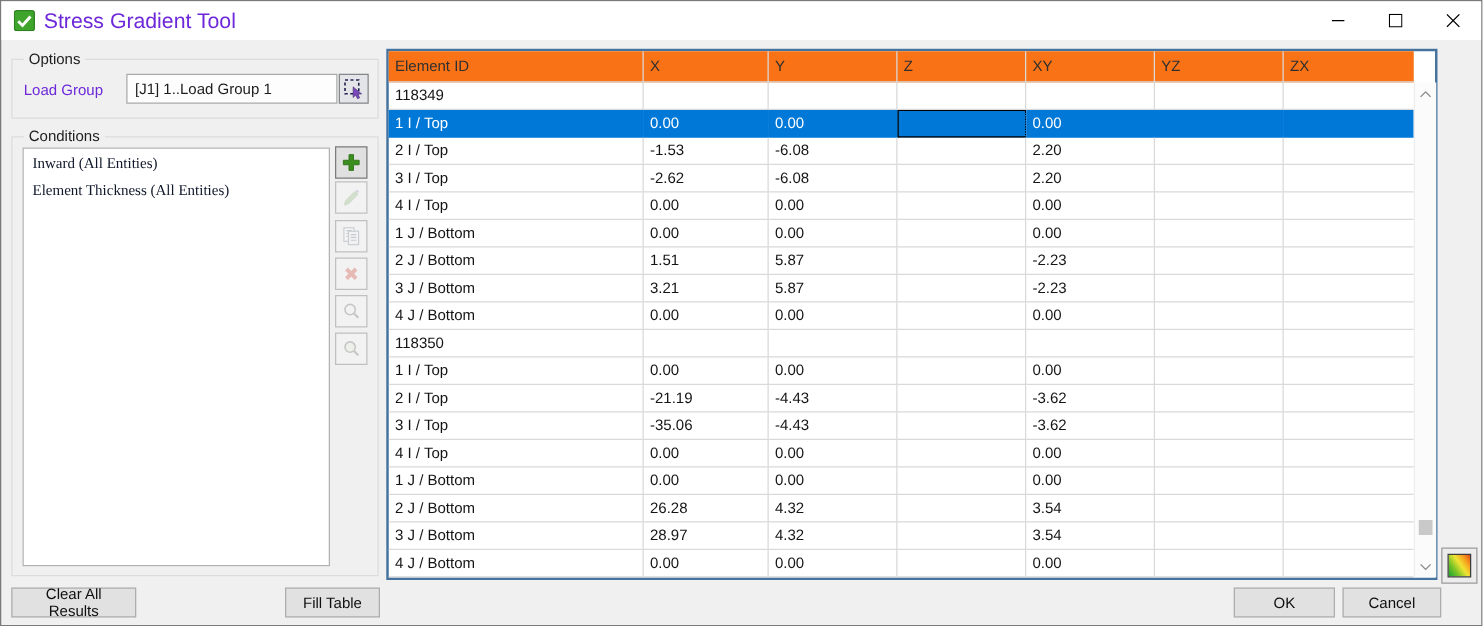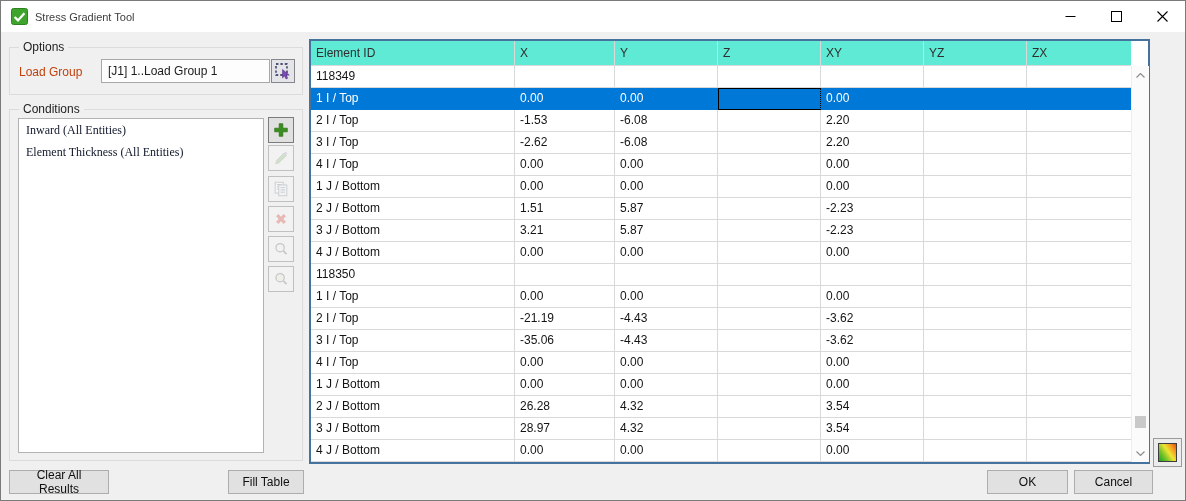--- a/index.html
+++ b/index.html
@@ -2,45 +2,45 @@
 <html><head>
 <meta charset="utf-8">
 <style>
   html,body{margin:0;padding:0;background:#d8d8d8;}
   body{width:1186px;height:501px;font-family:"Liberation Sans",sans-serif;-webkit-font-smoothing:antialiased;}
   .window{position:relative;width:1184px;height:499px;border:1px solid #7a7a7a;background:#f0f0f0;overflow:hidden;}
 
   
   .titlebar{position:absolute;left:0;top:0;right:0;height:31px;background:#ffffff;display:flex;align-items:center;}
   .title-icon{margin-left:10px;width:17px;height:17px;flex:none;}
-  .title-text{margin-left:7px;font-size:11px;color:#404040;}
+  .title-text{margin-left:7px;font-size:17px;color:#6d28d9;}
   .win-controls{margin-left:auto;display:flex;height:31px;}
   .win-btn{width:46px;height:31px;display:flex;align-items:center;justify-content:center;}
 
   
   .groupbox{position:absolute;border:1px solid #dcdcdc;}
   .grouplabel{position:absolute;top:-8px;left:9px;background:#f0f0f0;padding:0 4px;font-size:12px;color:#1e1e1e;}
 
-  .lg-label{position:absolute;left:18px;top:64px;font-size:12px;color:#c2410c;}
+  .lg-label{position:absolute;left:18px;top:64px;font-size:12px;color:#6d28d9;}
   .lg-field{position:absolute;left:100px;top:58px;width:161px;height:22px;background:#fdfdfd;border:1px solid #a8a8a8;font-size:12px;color:#1c1c1c;line-height:22px;padding-left:6px;overflow:hidden;white-space:nowrap;}
   .pick-btn{position:absolute;left:270px;top:58px;width:24px;height:24px;background:#e3e5e8;border:1px solid #85878a;display:flex;align-items:center;justify-content:center;padding:0;box-sizing:border-box;}
 
   .cond-list{position:absolute;left:17px;top:117px;width:244px;height:333px;background:#ffffff;border:1px solid #b2b2b2;overflow:hidden;}
   .cond-item{height:22px;line-height:22px;padding-left:7px;font-size:12px;color:#0f172a;white-space:nowrap;font-family:Liberation Serif, serif;}
 
   .vtool{position:absolute;left:267px;width:26px;height:26px;box-sizing:border-box;display:flex;align-items:center;justify-content:center;padding:0;}
   .vtool.on{background:#e0e0e0;border:1px solid #7c7c7c;}
   .vtool.off{background:#f2f2f2;border:1px solid #c0c0c0;}
   .dim{opacity:.32;}
 
   
   .grid{position:absolute;left:308px;top:38px;width:841px;height:425px;background:#ffffff;border:2px solid #46739e;box-sizing:border-box;display:flex;flex-direction:column;}
   .grid-main{display:flex;flex:1;min-height:0;}
   .grid-cols{width:820px;display:flex;flex-direction:column;}
-  .thead{display:flex;height:25px;flex:none;background:#5eead4;}
+  .thead{display:flex;height:25px;flex:none;background:#f97316;}
   .hcell{box-sizing:border-box;border-right:1px solid #d9d9d9;border-bottom:1px solid #d9d9d9;font-size:12px;color:#2f2f2f;line-height:24px;padding-left:5px;white-space:nowrap;overflow:hidden;}
   .trow{display:flex;height:22px;flex:none;}
   .tcell{box-sizing:border-box;border-right:1px solid #d9d9d9;border-bottom:1px solid #d9d9d9;font-size:12px;color:#141414;line-height:21px;padding-left:5px;white-space:nowrap;overflow:hidden;}
   .c0{width:204px;}.c1{width:100px;}.c2{width:103px;}.c3{width:103px;}.c4{width:103px;}.c5{width:103px;}.c6{width:104px;border-right:none !important;}
   .trow.sel .tcell{background:#0078d7;color:#ffffff;border-right-color:#0078d7;border-bottom-color:#0078d7;}
   .trow.sel .tcell.focuscell{border:1px solid #000;border-right:1px dotted #000;line-height:19px;}
 
   
   .vscroll{width:17px;flex:none;position:relative;background:#fbfbfb;border-left:1px solid #ededed;margin-top:25px;}
   .sb-up{position:absolute;top:2px;left:0;width:17px;height:14px;display:flex;align-items:center;justify-content:center;}

